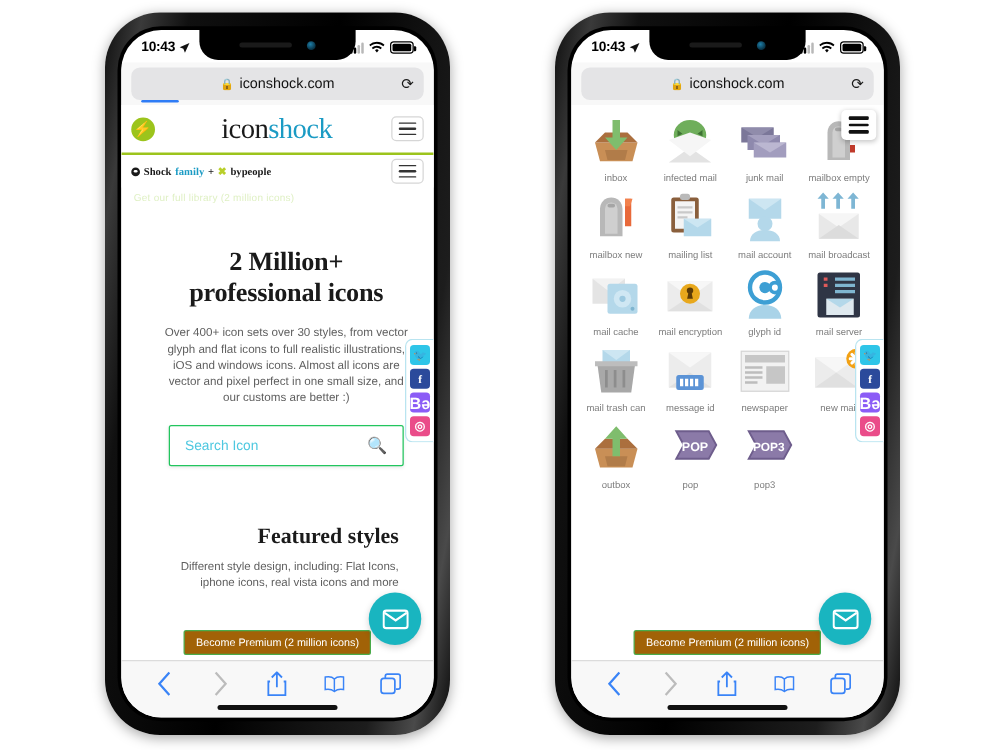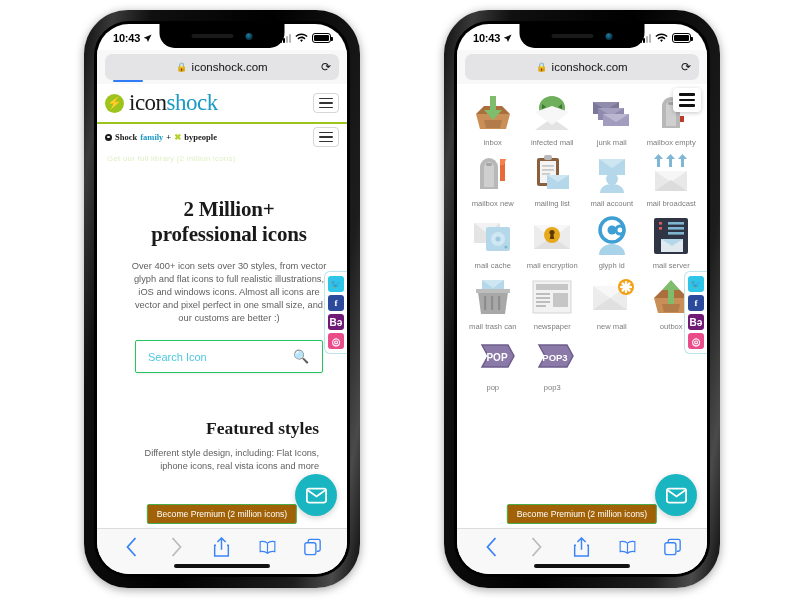--- a/index.html
+++ b/index.html
@@ -100,21 +100,21 @@
   .site-header {
     height: 40px; display: flex; align-items: center; justify-content: space-between;
     padding: 0 8px; border-bottom: 2.5px solid #9cc41c; background:#fff;
   }
   .logo { display: flex; align-items: center; gap: 5px; }
   .logo-mark {
     width: 19px; height: 19px; border-radius: 50%;
     background: #9cc41c; display:flex; align-items:center; justify-content:center;
     color:#fff; font-size:12px; line-height:1;
   }
-  .logo-text { font-family: "Liberation Serif", serif; font-size: 23px; letter-spacing:-0.5px; }
+  .logo-text { font-family: "Liberation Serif", serif; font-size: 23px; letter-spacing:-0.5px;margin-left:48px; }
   .logo-text .a { color:#1a1a1a; }
   .logo-text .b { color:#1b9bc4; }
 
   .hamb {
     width: 26px; height: 20px; border: 1px solid #d6d6d6; border-radius: 4px;
     background:#fff; display:flex; flex-direction:column; justify-content:center;
     align-items:center; gap:3px; flex: none;
   }
   .hamb i { display:block; width:14px; height:1.6px; background:#333; border-radius:1px; }
 
@@ -175,21 +175,21 @@
   .social {
     position:absolute; right: 0; top: 247px; z-index: 24;
     background:#fff; border: 1px solid #b9e4f0;
     border-right:none; border-radius: 6px 0 0 6px;
     padding: 4px 3px; display:flex; flex-direction:column; gap:3px;
   }
   .social .s { width: 16px; height: 16px; border-radius:3px; display:flex; align-items:center;
                justify-content:center; color:#fff; font-size:9px; font-weight:bold; }
   .s.tw { background:#2ec5e8; }
   .s.fb { background:#2b4a9b; font-family:"Liberation Serif",serif; }
-  .s.be { background:#701a75; font-size:10px; }
+  .s.be { background:#8b5cf6; font-size:13px; }
   .s.dr { background:#ea4c89; font-size:10px; }
 
   
   .tabbar {
     position:absolute; left:0; right:0; bottom:0; height: 46px;
     background:#f8f8f8; border-top: 1px solid #dcdcdc;
     display:flex; align-items:center; justify-content:space-around;
     padding: 0 12px 10px 12px; z-index: 26;
   }
   .tb { color:#3a84f7; display:flex; align-items:center; justify-content:center; }
@@ -593,20 +593,37 @@
                       <g fill="#8d8d8d">
                         <rect x="14" y="20" width="2.2" height="14"></rect>
                         <rect x="21" y="20" width="2.2" height="14"></rect>
                         <rect x="28" y="20" width="2.2" height="14"></rect>
                       </g>
                     </svg>
                   </span>
                 <span class="cap">mail trash can</span>
               </div>
 
+              <div class="cell">
+                <span class="glyph">
+                    <svg viewBox="0 0 46 42">
+                      <path d="M6 6h34v28H6z" fill="#ececec"></path>
+                      <path d="M6 6l17 12L40 6z" fill="#f7f7f7"></path>
+                      <path d="M6 34l17-12 17 12z" fill="#e0e0e0"></path>
+                      <rect x="12" y="24" width="22" height="12" rx="2" fill="#5b93d6"></rect>
+                      <g fill="#fff">
+                        <rect x="15" y="27" width="2.6" height="6"></rect>
+                        <rect x="19" y="27" width="2.6" height="6"></rect>
+                        <rect x="23" y="27" width="2.6" height="6"></rect>
+                        <rect x="27" y="27" width="2.6" height="6"></rect>
+                      </g>
+                    </svg>
+                  </span>
+                <span class="cap">message id</span>
+              </div>
 
               <div class="cell">
                 <span class="glyph">
                     <svg viewBox="0 0 46 42">
                       <rect x="4" y="5" width="38" height="32" fill="#f2f2f2" stroke="#d5d5d5"></rect>
                       <rect x="7" y="8" width="32" height="6" fill="#c6c6c6"></rect>
                       <g fill="#bdbdbd">
                         <rect x="7" y="17" width="14" height="2"></rect>
                         <rect x="7" y="21" width="14" height="2"></rect>
                         <rect x="7" y="25" width="14" height="2"></rect>

